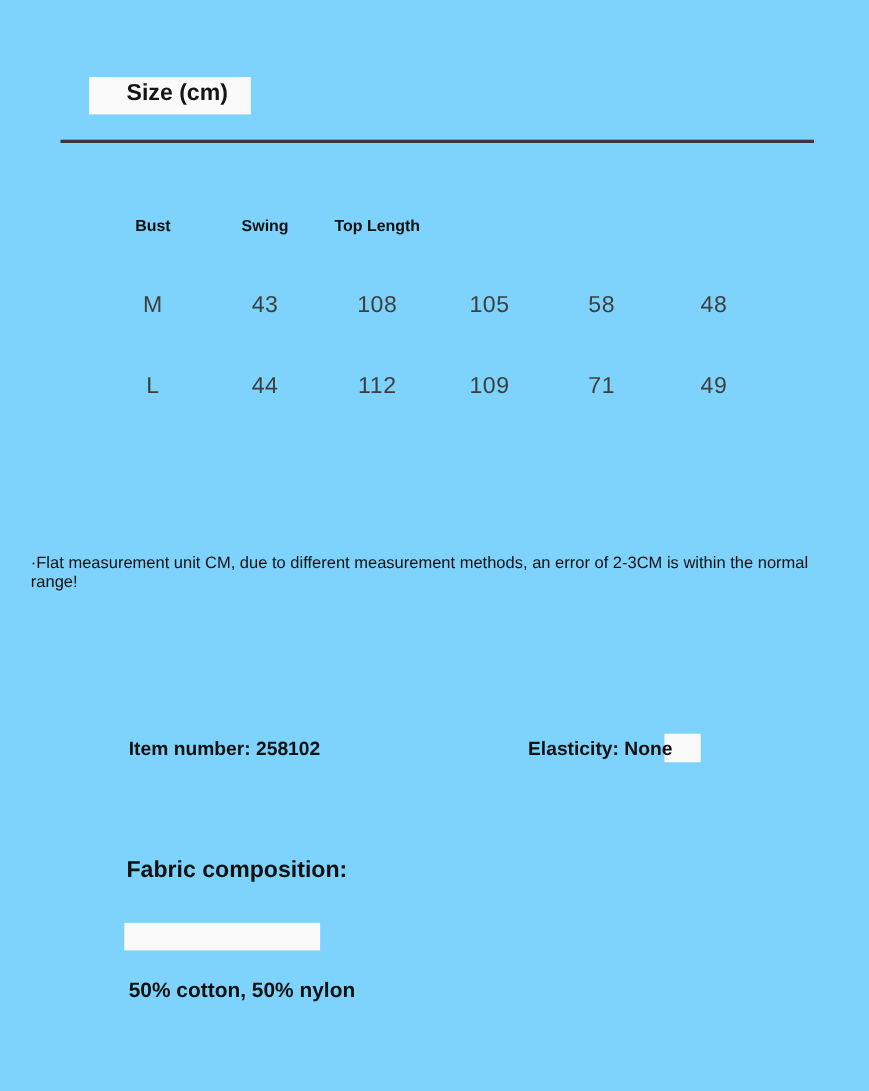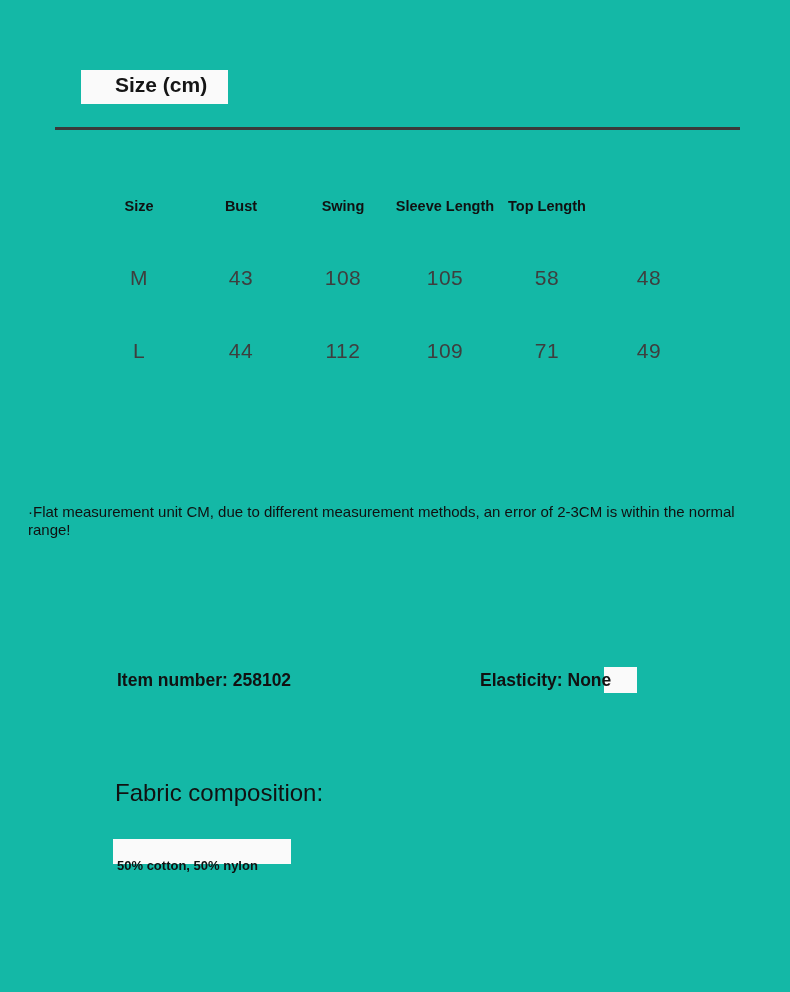--- a/index.html
+++ b/index.html
@@ -4,21 +4,21 @@
 <style>
   html, body {
     margin: 0;
     padding: 0;
     background: #ffffff;
   }
   .canvas {
     position: relative;
     width: 790px;
     height: 992px;
-    background: #14b8a6;
+    background: #7dd3fc;
     font-family: "Liberation Sans", sans-serif;
     color: #151515;
     overflow: hidden;
   }
   .hl {
     position: absolute;
     background: #fafafa;
   }
   .page-title {
     position: absolute;
@@ -92,54 +92,52 @@
     font-weight: 700;
     color: #111111;
     white-space: nowrap;
   }
   .detail-item { left: 117px; text-align: right; }
   .detail-elastic { left: 480px; text-align: center; }
   .fabric-heading {
     position: absolute;
     left: 115px;
     top: 779px;
-    font-size: 24px;
-    font-weight: 400;
+    font-size: 21px;
+    font-weight: 700;
     color: #111111;
     white-space: nowrap;
   }
   .fabric-value {
     position: absolute;
     left: 117px;
-    top: 858px;
-    font-size: 13px;
+    top: 890px;
+    font-size: 19px;
     font-weight: 700;
     color: #101010;
     white-space: nowrap;
   }
 </style>
 </head>
 <body>
 
 <div class="canvas">
 
   <div class="hl" style="left:81px; top:70px; width:147px; height:34px;"></div>
   <div class="hl" style="left:604px; top:667px; width:33px; height:26px;"></div>
   <div class="hl" style="left:113px; top:839px; width:178px; height:25px;"></div>
 
   <div class="page-title">Size (cm)</div>
 
   <div class="rule"></div>
 
   <div>
     <div class="thead">
-      <div class="th">Size</div>
       <div class="th">Bust</div>
       <div class="th">Swing</div>
-      <div class="th">Sleeve Length</div>
       <div class="th">Top Length</div>
     </div>
 
     <div class="trow trow-m">
       <div class="td">M</div>
       <div class="td">43</div>
       <div class="td">108</div>
       <div class="td">105</div>
       <div class="td">58</div>
       <div class="td">48</div>

